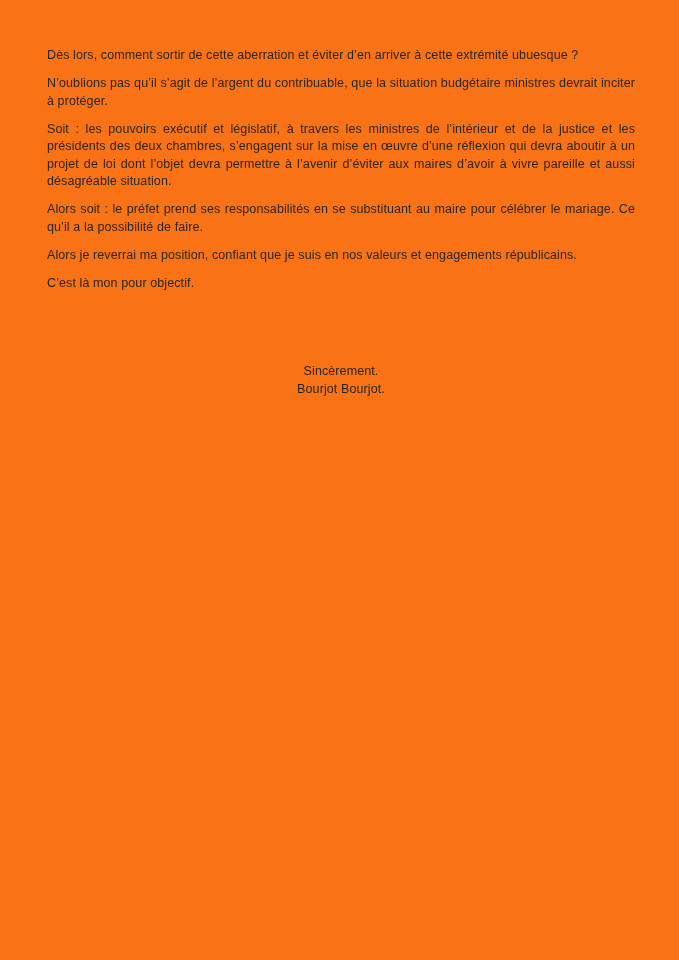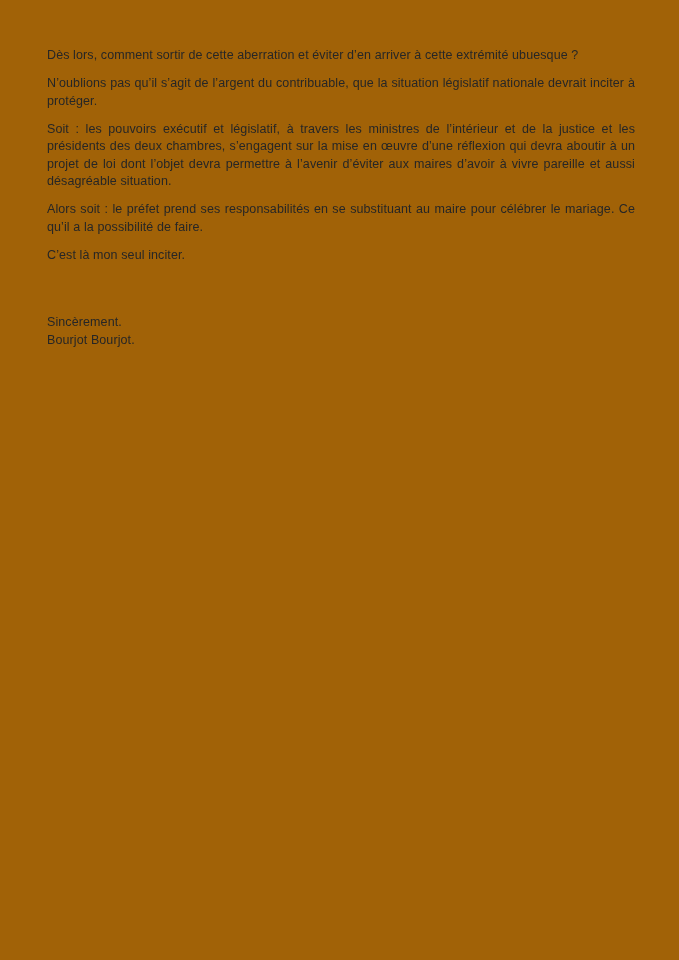--- a/index.html
+++ b/index.html
@@ -4,55 +4,56 @@
 <style>
   html, body {
     margin: 0;
     padding: 0;
     background: #ffffff;
   }
   .page {
     position: relative;
     width: 679px;
     height: 960px;
-    background: #a16207;
+    background: #f97316;
     overflow: hidden;
     font-family: "Liberation Sans", "DejaVu Sans", sans-serif;
     color: #262626;
   }
   .letter-body {
     position: absolute;
     top: 47px;
     left: 47px;
     width: 588px;
     font-size: 12.5px;
     line-height: 17.5px;
     text-align: justify;
     letter-spacing: 0.1px;
   }
   .letter-body p {
     margin: 0 0 10.5px 0;
   }
   .closing {
-    margin-top: 50px;
-    text-align: left;
+    margin-top: 71px;
+    text-align: center;
   }
   .closing div {
     line-height: 17.5px;
   }
 </style>
 </head>
 <body>
 
 <div class="page">
   <div class="letter-body">
     <p>Dès lors, comment sortir de cette aberration et éviter d’en arriver à cette extrémité ubuesque ?</p>
-    <p>N’oublions pas qu’il s’agit de l’argent du contribuable, que la situation législatif nationale devrait inciter à protéger.</p>
+    <p>N’oublions pas qu’il s’agit de l’argent du contribuable, que la situation budgétaire ministres devrait inciter à protéger.</p>
     <p>Soit : les pouvoirs exécutif et législatif, à travers les ministres de l’intérieur et de la justice et les présidents des deux chambres, s’engagent sur la mise en œuvre d’une réflexion qui devra aboutir à un projet de loi dont l’objet devra permettre à l’avenir d’éviter aux maires d’avoir à vivre pareille et aussi désagréable situation.</p>
     <p>Alors soit : le préfet prend ses responsabilités en se substituant au maire pour célébrer le mariage. Ce qu’il a la possibilité de faire.</p>
-    <p>C’est là mon seul inciter.</p>
+    <p>Alors je reverrai ma position, confiant que je suis en nos valeurs et engagements républicains.</p>
+    <p>C’est là mon pour objectif.</p>
 
     <div class="closing">
       <div>Sincèrement.</div>
       <div>Bourjot Bourjot.</div>
     </div>
   </div>
 </div>
 
 </body></html>

